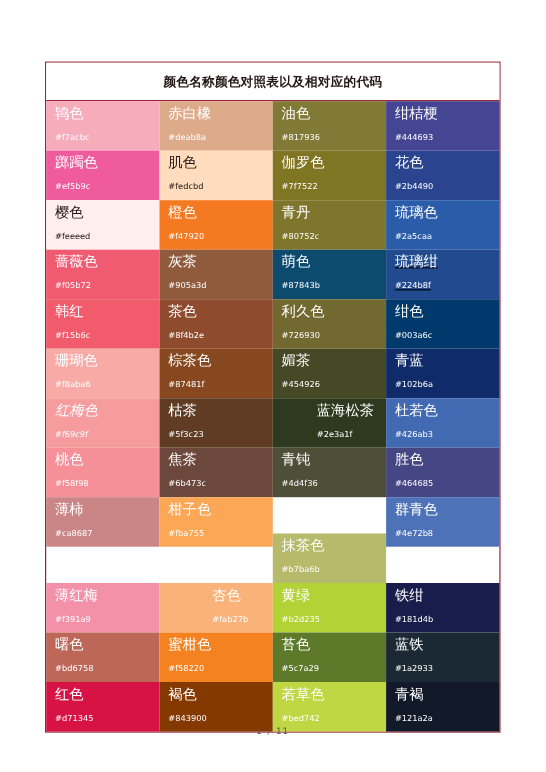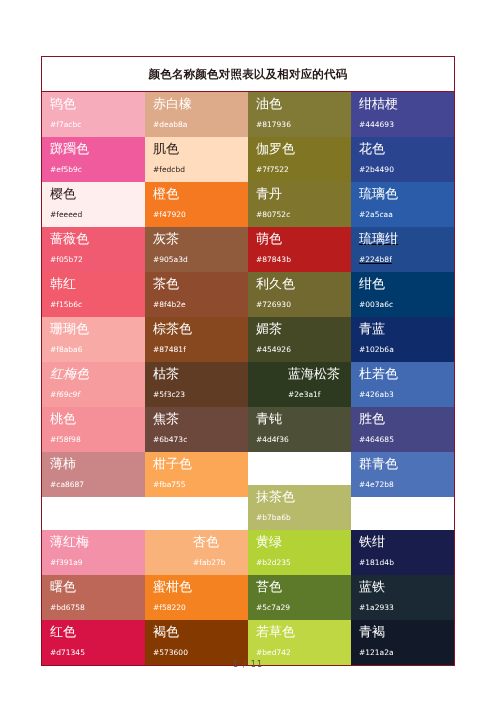--- a/index.html
+++ b/index.html
@@ -145,21 +145,21 @@
           <span class="ccode">#2a5caa</span>
         </div>
         <div class="cell light-text" style="background: rgb(240, 91, 114);">
           <span class="cname">蔷薇色</span>
           <span class="ccode">#f05b72</span>
         </div>
         <div class="cell light-text" style="background: rgb(144, 90, 61);">
           <span class="cname">灰茶</span>
           <span class="ccode">#905a3d</span>
         </div>
-        <div class="cell light-text" style="background: #b91c1c;">
+        <div class="cell light-text" style="background: #0c4a6e;">
           <span class="cname">萌色</span>
           <span class="ccode">#87843b</span>
         </div>
         <div class="cell light-text" style="background: rgb(34, 75, 143); text-decoration: underline;">
           <span class="cname">琉璃绀</span>
           <span class="ccode">#224b8f</span>
         </div>
         <div class="cell light-text" style="background: rgb(241, 91, 108);">
           <span class="cname">韩红</span>
           <span class="ccode">#f15b6c</span>
@@ -271,21 +271,21 @@
         <div class="cell light-text" style="background: rgb(26, 41, 51);">
           <span class="cname">蓝铁</span>
           <span class="ccode">#1a2933</span>
         </div>
         <div class="cell light-text" style="background: rgb(215, 19, 69);">
           <span class="cname">红色</span>
           <span class="ccode">#d71345</span>
         </div>
         <div class="cell light-text" style="background: rgb(132, 57, 0);">
           <span class="cname">褐色</span>
-          <span class="ccode">#573600</span>
+          <span class="ccode">#843900</span>
         </div>
         <div class="cell light-text" style="background: rgb(190, 215, 66);">
           <span class="cname">若草色</span>
           <span class="ccode">#bed742</span>
         </div>
         <div class="cell light-text" style="background: rgb(18, 26, 42);">
           <span class="cname">青褐</span>
           <span class="ccode">#121a2a</span>
         </div>
       </div>

